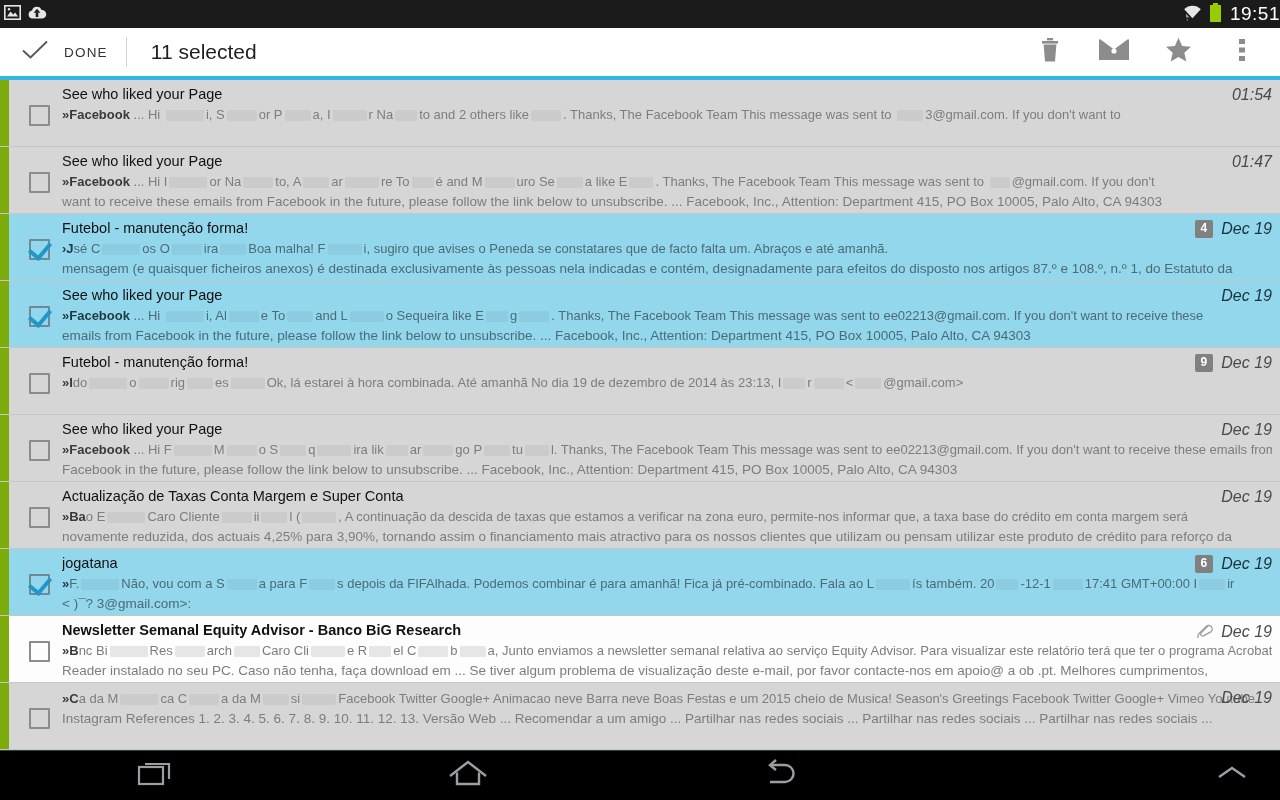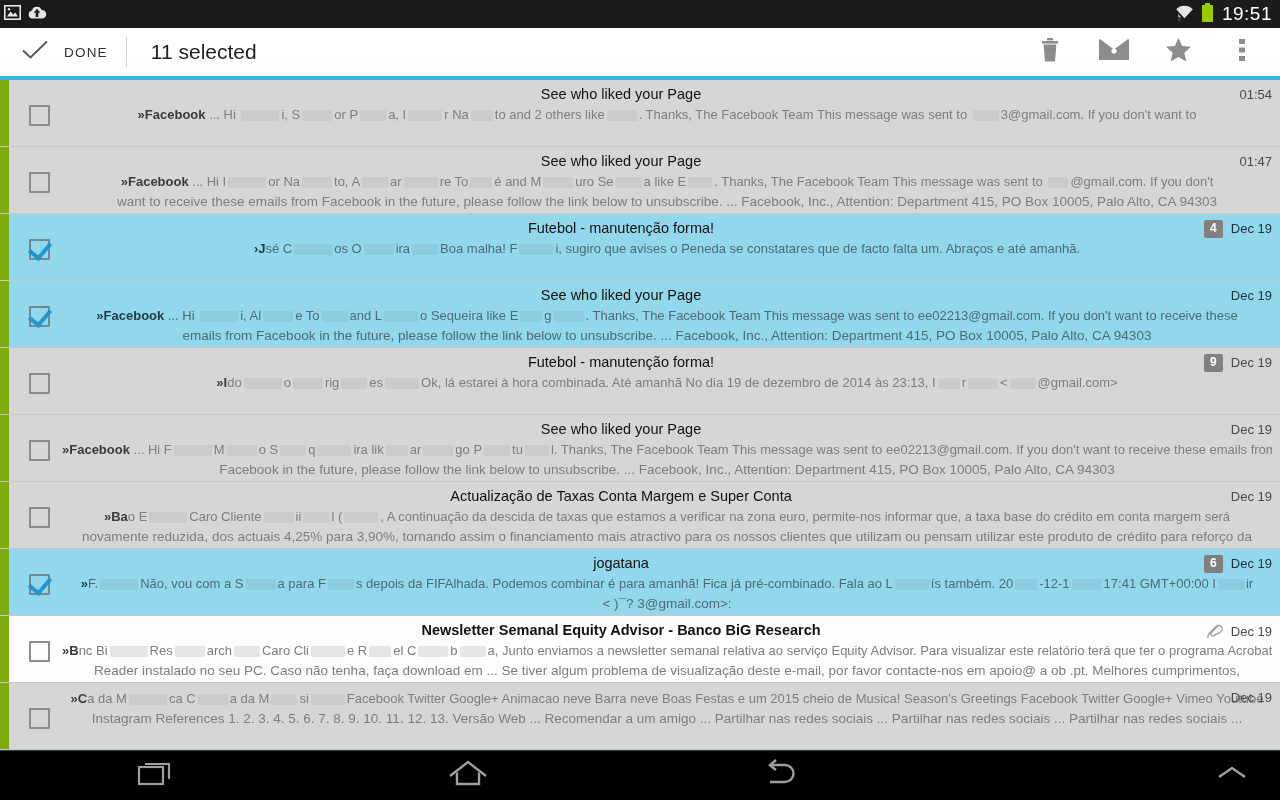--- a/index.html
+++ b/index.html
@@ -7,21 +7,21 @@
     width:1280px; height:800px;
     background:#000;
     font-family:"Liberation Sans", sans-serif;
     overflow:hidden;
   }
   #app { width:1280px; height:800px; position:relative; display:flex; flex-direction:column; }
 
   
   .statusbar {
     height:28px; background:#1b1b1b; flex:0 0 28px;
-    display:flex; align-items:center; padding:0 8px 0 4px; color:#e8e8e8;
+    display:flex; align-items:center; padding:0 0 0 4px; color:#e8e8e8;
   }
   .sb-left { display:flex; align-items:center; gap:6px; }
   .sb-right { margin-left:auto; display:flex; align-items:center; gap:6px; }
   .sb-time { font-size:19px; color:#ffffff; letter-spacing:.5px; padding-left:2px; font-weight:400; }
 
   
   .actionbar {
     height:48px; flex:0 0 48px; background:#ffffff;
     display:flex; align-items:center; position:relative;
   }
@@ -64,21 +64,21 @@
     width:21px; height:21px; border:2px solid #8c8c8c; background:transparent;
     position:relative; border-radius:1px;
   }
   .row.selected .cbox { border-color:#6f8a94; }
   .cbox.checked::after {
     content:""; position:absolute; left:2px; top:-3px;
     width:10px; height:17px; border:solid #2196c9; border-width:0 4px 4px 0;
     transform:rotate(40deg);
   }
   .row .body {
-    flex:1 1 auto; min-width:0; padding:5px 8px 0 0; position:relative; overflow:hidden;text-align:center;
+    flex:1 1 auto; min-width:0; padding:5px 8px 0 0; position:relative; overflow:hidden;
   }
   .subject {
     font-size:14.5px; color:#111; line-height:19px; white-space:nowrap;
     overflow:hidden; padding-right:92px;
   }
   .row.unread .subject { font-weight:bold; }
   .snippet {
     font-size:13px; color:#7d7d7d; line-height:19.5px; margin-top:1px;
     white-space:nowrap; overflow:hidden;
   }
@@ -89,21 +89,21 @@
   .sender { color:#3a3a3a; font-weight:bold; }
   .row.selected .snippet, .row.selected .snippet2 { color:#4c6b75; }
   .row.selected .sender { color:#1d3a44; }
   .redact { display:inline-block; background:#c9c9c9; border-radius:1px; vertical-align:middle;
             height:11px; margin:0 2px; opacity:.85; }
   .row.selected .redact { background:#8cc9de; }
   .row.unread .redact { background:#e2e2e2; }
   .meta {
     position:absolute; right:8px; top:5px; display:flex; align-items:center; gap:8px;
   }
-  .date { font-size:13px; color:#4a4a4a; line-height:19px; }
+  .date { font-size:16px; color:#4a4a4a; line-height:19px;font-style:italic; }
   .row.selected .date { color:#18323c; }
   .count {
     background:#808080; color:#fff; font-size:12px; line-height:15px;
     padding:1px 6px 2px; border-radius:2px; font-weight:bold;
   }
   .clip { opacity:.62; }
 
   
   .navbar {
     height:50px; flex:0 0 50px; background:#000; display:flex; align-items:center;
@@ -236,20 +236,21 @@
       </div>
       <div class="row selected">
         <div class="accent"></div>
         <div class="gap"></div>
         <div class="chk-cell">
           <div class="cbox checked"></div>
         </div>
         <div class="body">
           <div class="subject">Futebol - manutenção forma!</div>
           <div class="snippet"><span class="sender">›J</span><span>sé C</span><span class="redact" style="width: 38px;"></span><span>os O</span><span class="redact" style="width: 30px;"></span><span>ira</span><span class="redact" style="width: 26px;"></span><span>Boa malha! F</span><span class="redact" style="width: 34px;"></span><span>i, sugiro que avises o Peneda se constatares que de facto falta um. Abraços e até amanhã.</span></div>
+          <div class="snippet2">mensagem (e quaisquer ficheiros anexos) é destinada exclusivamente às pessoas nela indicadas e contém, designadamente para efeitos do disposto nos artigos 87.º e 108.º, n.º 1, do Estatuto da</div>
           <div class="meta">
             <span class="count">4</span>
             <span class="date">Dec 19</span>
           </div>
         </div>
       </div>
       <div class="row selected">
         <div class="accent"></div>
         <div class="gap"></div>
         <div class="chk-cell">

